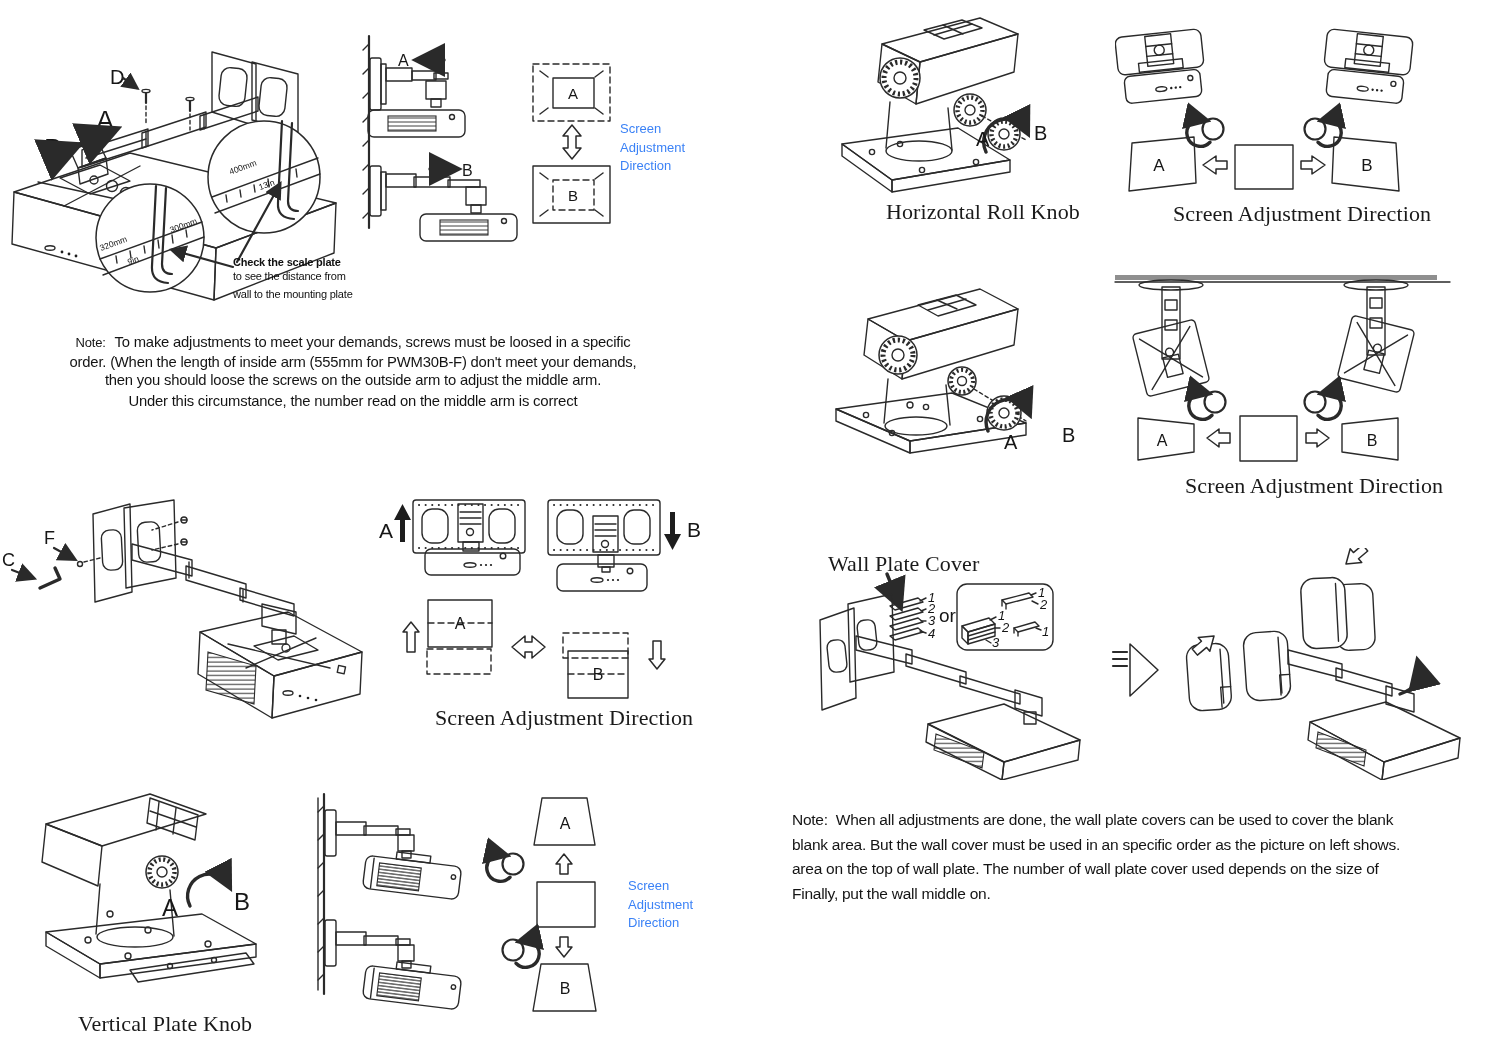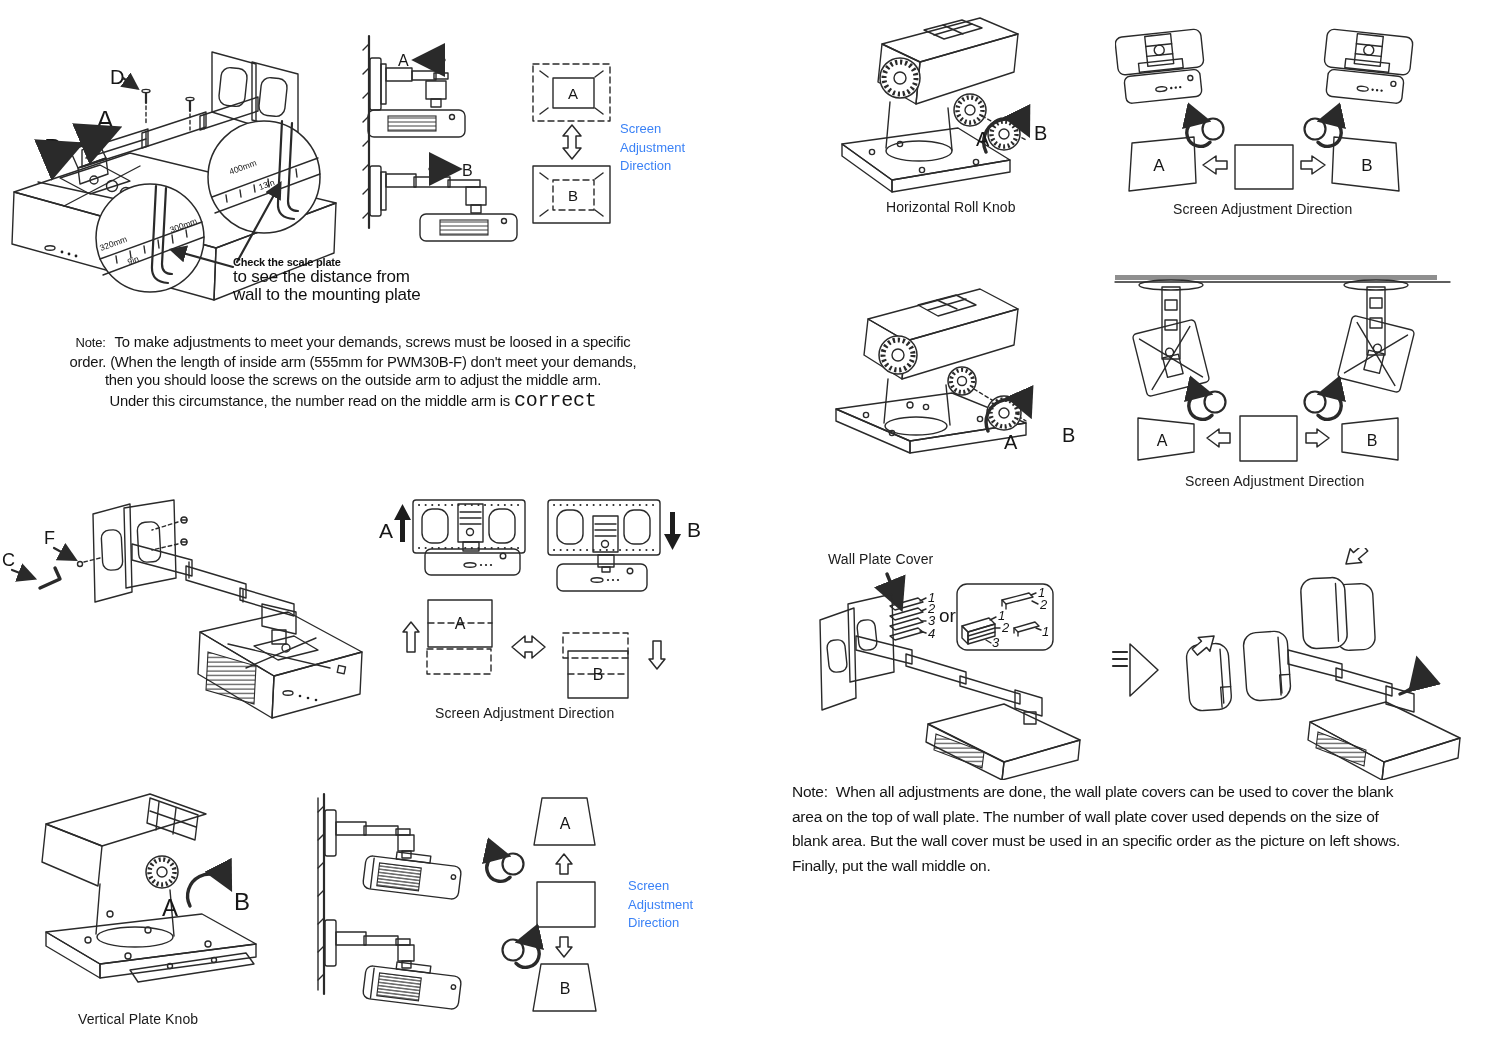--- a/index.html
+++ b/index.html
@@ -10,30 +10,30 @@
   .s3{fill:none;stroke:#2a2a2a;stroke-width:3.4;stroke-linejoin:round;stroke-linecap:round;}
   .sfw{fill:#ffffff;stroke:#2a2a2a;stroke-width:1.5;stroke-linejoin:round;}
   .sfb2{fill:#1d1d1d;stroke:none;}
   .dsh{stroke-dasharray:6 4;}
   .dsh2{stroke-dasharray:3.5 3;}
   .dot{fill:none;stroke:#2a2a2a;stroke-width:2;stroke-dasharray:0.1 6.5;stroke-linecap:round;}
   .vt{stroke:#2a2a2a;stroke-width:1.1;}
   svg text{font-family:"Liberation Sans",sans-serif;fill:#161616;}
   .tiny{font-size:8.5px;}
   .num{font-size:13px;font-style:italic;}
-  .cap{position:absolute;font-size:14px;color:#1a1a1a;letter-spacing:0.1px;}
+  .cap{position:absolute;font-size:22px;color:#1a1a1a;letter-spacing:0.1px;font-family:Liberation Serif, serif;}
   .cap3{position:absolute;font-size:13px;line-height:18.5px;color:#3b82f6;}
   .note{position:absolute;font-size:14.8px;line-height:18.6px;color:#141414;letter-spacing:-0.2px;width:640px;text-align:center;}
   .note .lbl{font-size:13px;margin-right:9px;}
-  .note .big{font-size:20px;font-family:Liberation Mono, monospace;}
-  .note2{position:absolute;font-size:15.5px;line-height:24.6px;color:#141414;letter-spacing:-0.25px;width:700px;}
+  .note .big{font-size:15px;}
+  .note2{position:absolute;font-size:15.5px;line-height:24.6px;color:#141414;letter-spacing:-0.25px;width:700px;margin-top:28px;}
   .note2 .lbl{margin-right:8px;}
   .callout{position:absolute;color:#101010;}
   .callout .t{font-size:11px;font-weight:bold;letter-spacing:-0.2px;}
-  .callout .r{font-size:17px;line-height:17.5px;letter-spacing:-0.2px;}
+  .callout .r{font-size:11px;line-height:17.5px;letter-spacing:-0.2px;}
 </style>
 </head>
 <body>
 
 <div class="page">
 
   <svg class="abs" style="left:0px;top:0px" width="420" height="330" viewBox="0 0 420 330">
     <defs>
       <marker id="p1a" markerWidth="10" markerHeight="10" refX="8" refY="5" orient="auto">
           <path d="M0,0L10,5L0,10z" fill="#2a2a2a"></path>
@@ -629,22 +629,22 @@
       <polygon class="s" points="520,174 596,154 670,190 594,214"></polygon>
       <polygon class="s" points="520,174 594,214 592,232 518,192"></polygon>
       <polygon class="s" points="594,214 670,190 668,210 592,232"></polygon>
       <polygon class="vt" points="528,184 576,202 574,218 526,200" style="fill:url(#pv10)"></polygon>
     </g>
   </svg>
   <div class="cap" style="left:828px;top:551px">Wall Plate Cover</div>
 
   <div class="note2" style="left:792px;top:780px">
     <div><span class="lbl">Note:</span><span>When all adjustments are done, the wall plate covers can be used to cover the blank</span></div>
+    <div>blank area. But  the wall cover must be used in an specific order as the picture on left shows.</div>
     <div>area on the top of wall plate. The number of wall plate cover used depends on the size of</div>
-    <div>blank area. But  the wall cover must be used in an specific order as the picture on left shows.</div>
     <div>Finally, put the wall middle on.</div>
   </div>
 
   <svg class="abs" style="left:30px;top:782px" width="280" height="252" viewBox="0 0 280 252">
     <defs>
         <marker id="p12a" markerWidth="9" markerHeight="9" refX="7" refY="4.5" orient="auto">
           <path d="M0,0L9,4.5L0,9z" fill="#2a2a2a"></path>
         </marker>
       </defs>
     <g>

